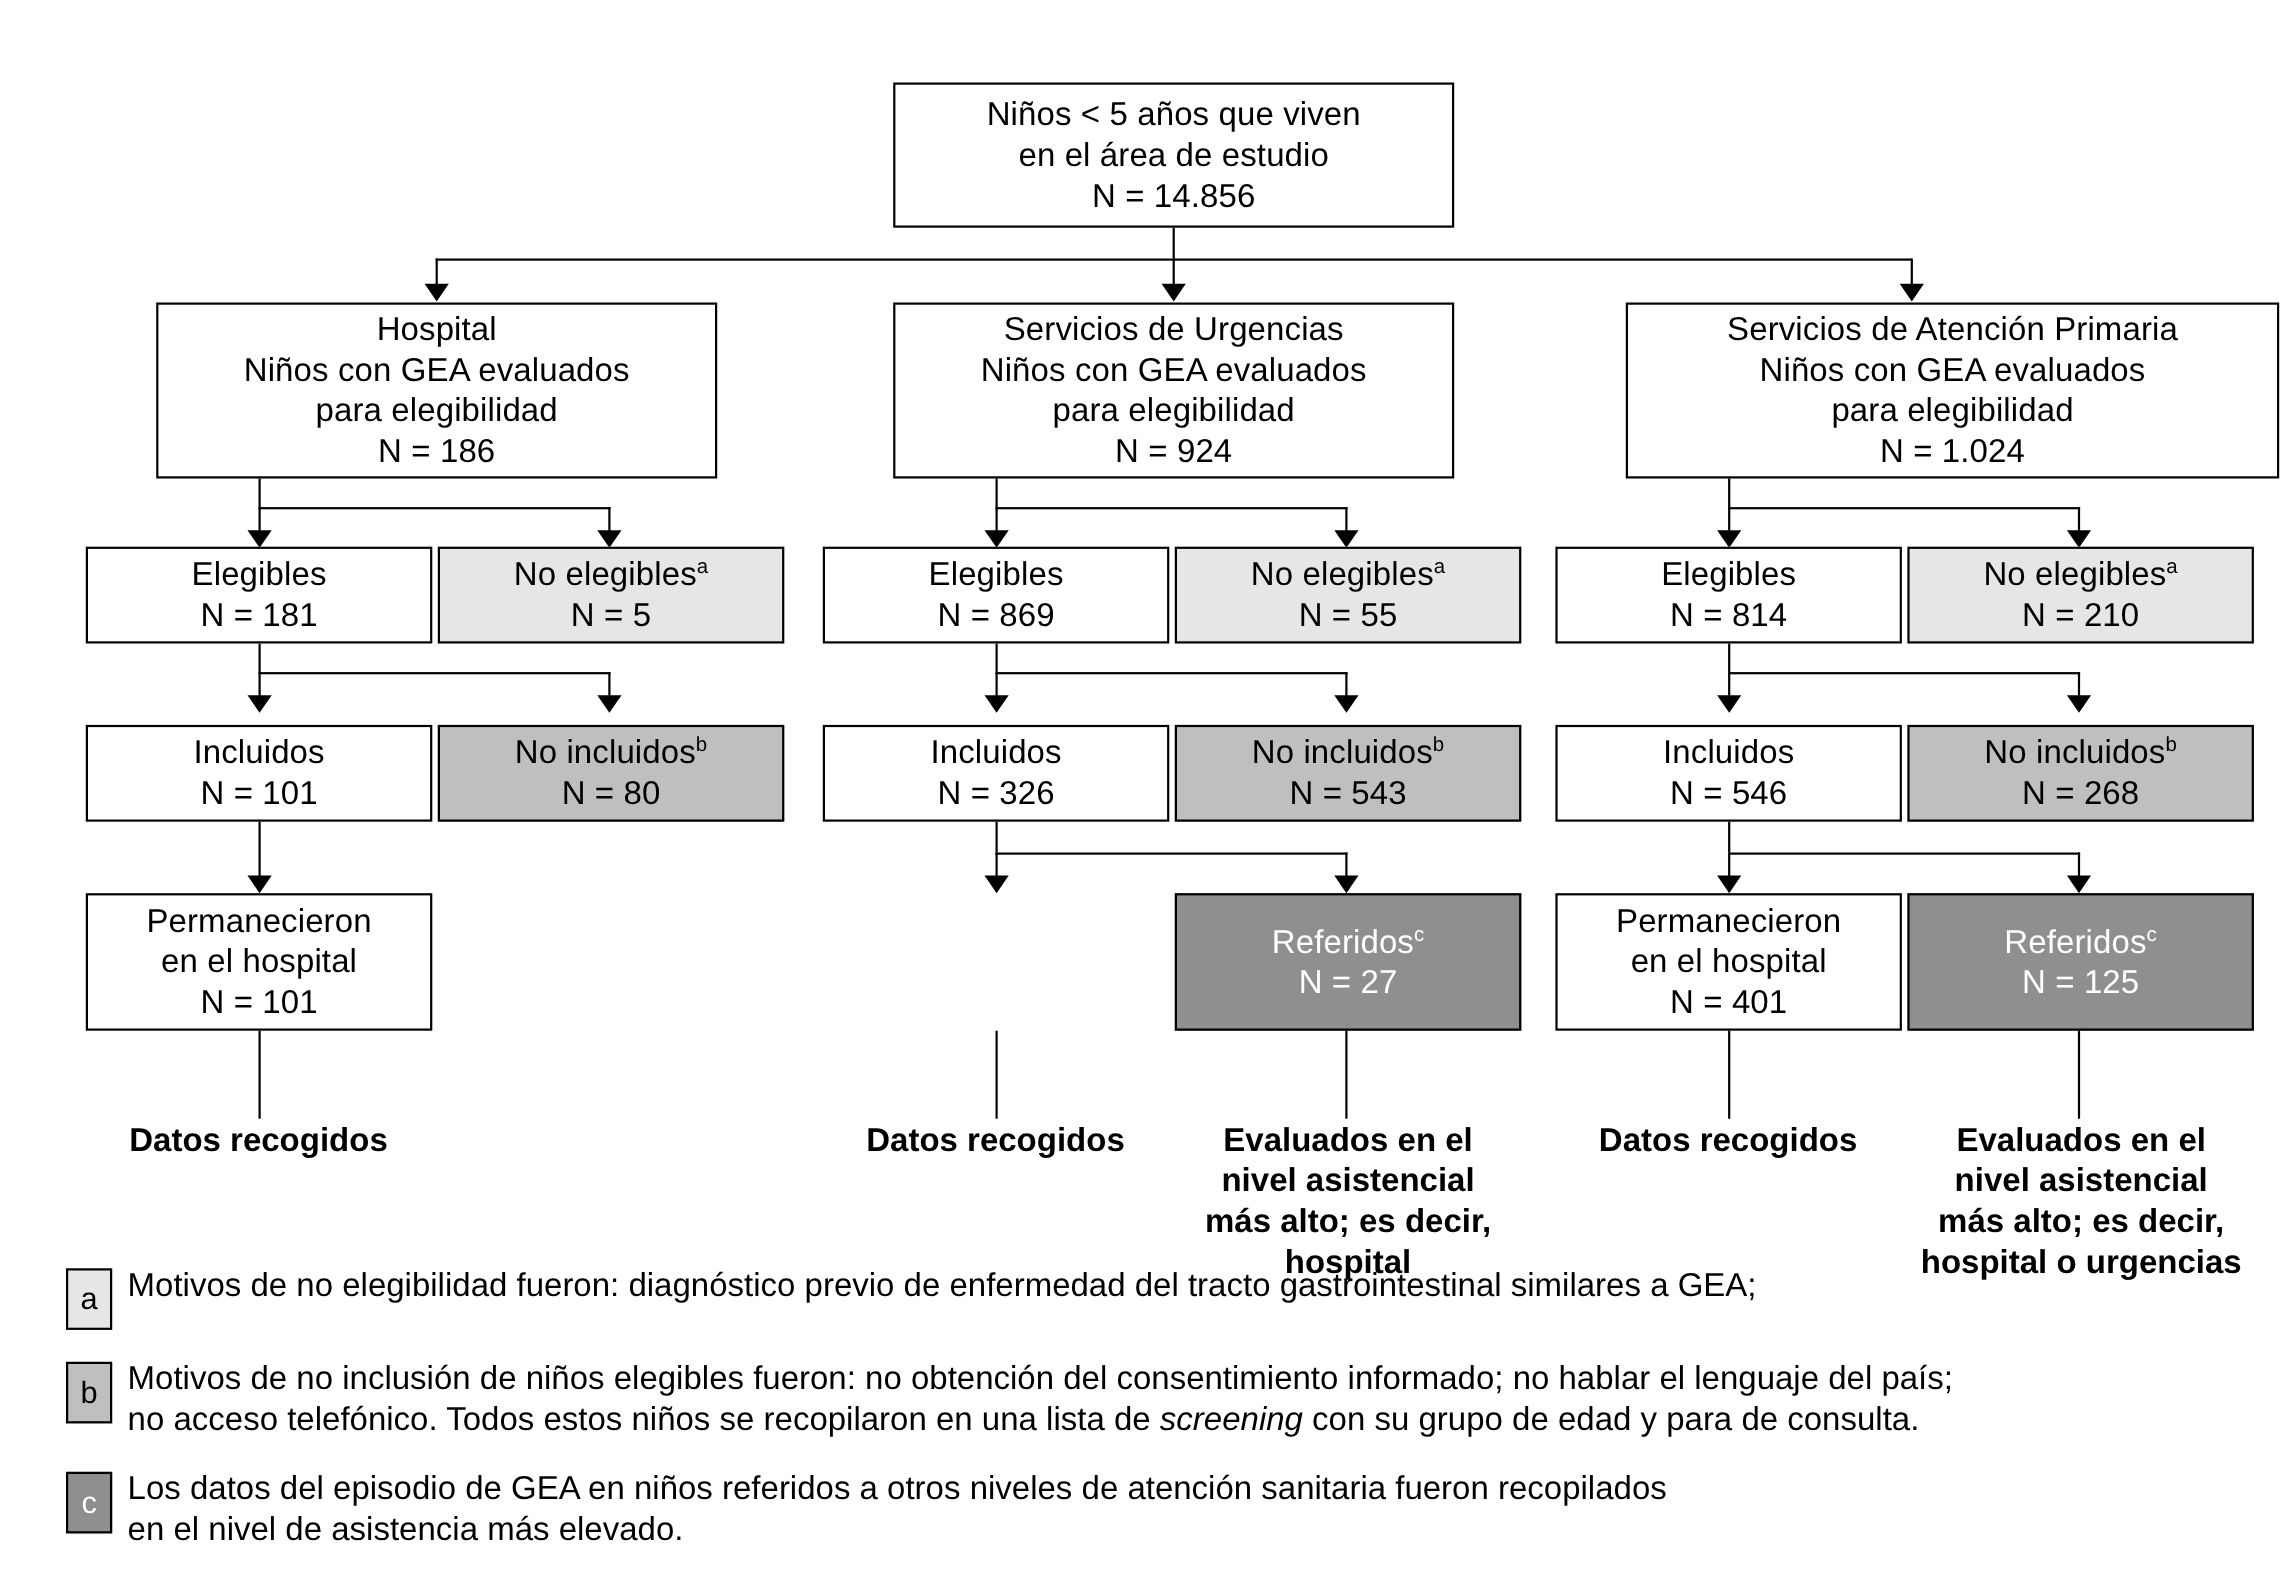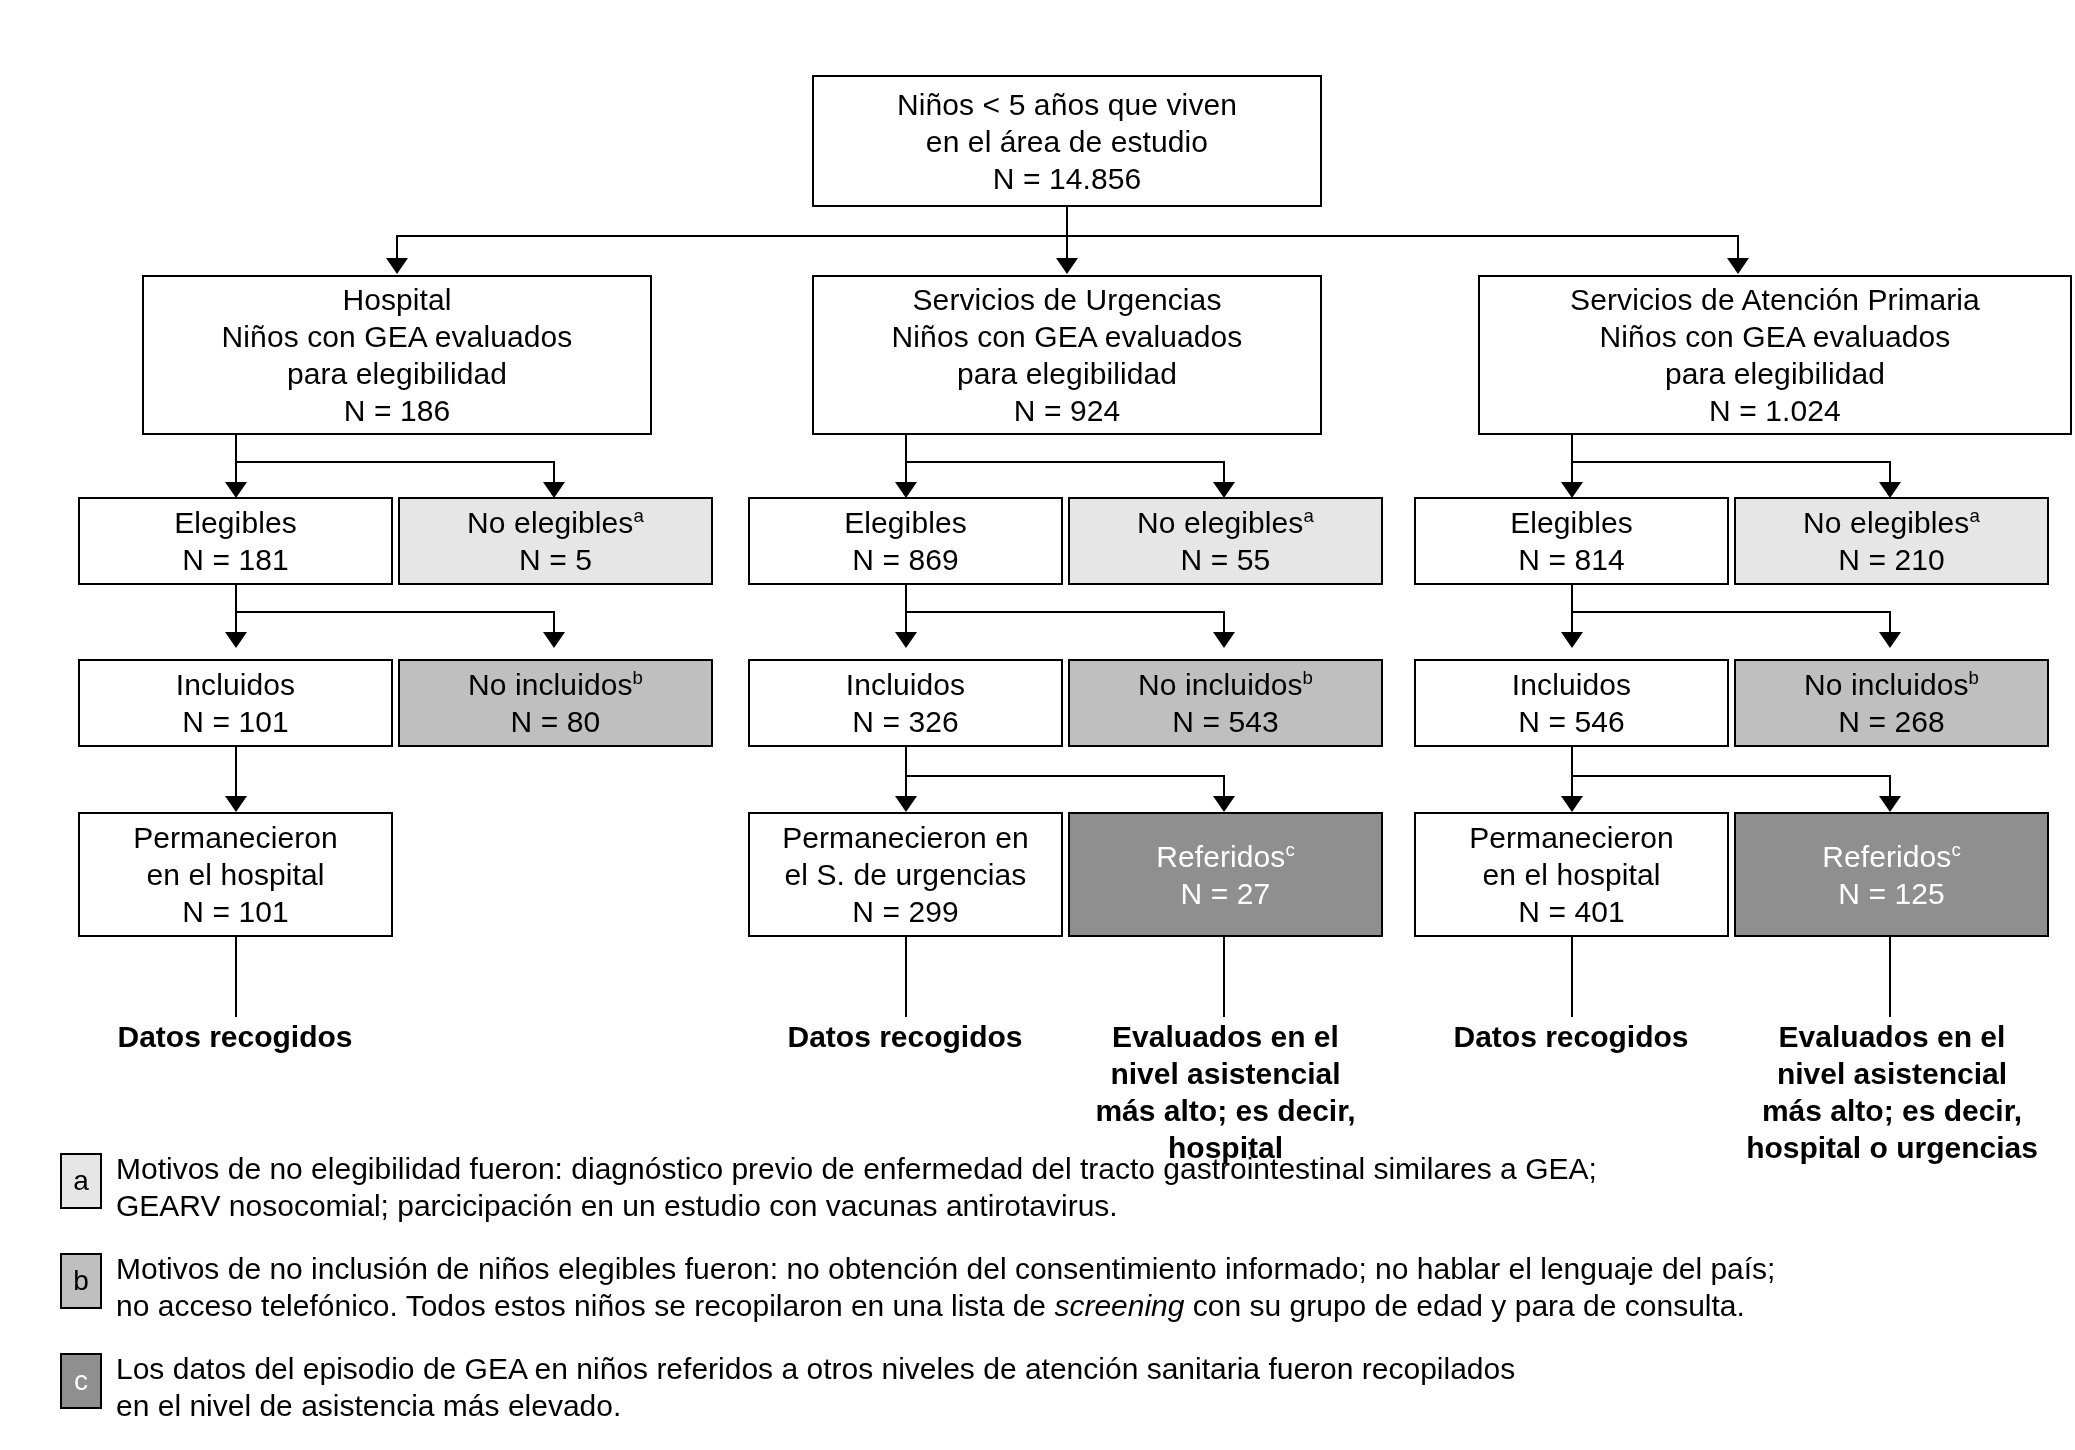--- a/index.html
+++ b/index.html
@@ -207,27 +207,20 @@
     </div>
   </div>
 
   <div class="vline" style="left:905px;top:747px;height:28px;"></div>
   <div class="hline" style="left:905px;top:775px;width:320px;"></div>
   <div class="vline" style="left:905px;top:775px;height:28px;"></div>
   <div class="arrow" style="left:895px;top:796px;"></div>
   <div class="vline" style="left:1223px;top:775px;height:28px;"></div>
   <div class="arrow" style="left:1213px;top:796px;"></div>
 
-  <div class="box" style="left:748px;top:812px;width:315px;height:125px;">
-    <div class="inner">
-      <div>Permanecieron en</div>
-      <div>el S. de urgencias</div>
-      <div>N = 299</div>
-    </div>
-  </div>
 
   <div class="box shade-dark" style="left:1068px;top:812px;width:315px;height:125px;">
     <div class="inner">
       <div><span>Referidos</span><sup>c</sup></div>
       <div>N = 27</div>
     </div>
   </div>
 
   <div class="vline" style="left:905px;top:937px;height:80px;"></div>
   <div class="lbl" style="left:745px;top:1018px;width:320px;">Datos recogidos</div>
@@ -319,21 +312,20 @@
 nivel asistencial
 más alto; es decir,
 hospital o urgencias</div>
 
   <div class="footnotes">
 
     <div class="fnrow">
       <div class="fnbadge">a</div>
       <div class="fntext">
         <div>Motivos de no elegibilidad fueron: diagnóstico previo de enfermedad del tracto gastrointestinal similares a GEA;</div>
-        <div><span>GEARV nosocomial; parcicipación en un  estudio con vacunas antirotavirus.</span></div>
       </div>
     </div>
 
     <div class="fnrow">
       <div class="fnbadge mid">b</div>
       <div class="fntext">
         <div>Motivos de no inclusión de niños elegibles fueron: no obtención del consentimiento informado; no hablar el lenguaje del país;</div>
         <div><span>no acceso telefónico. Todos estos niños se recopilaron en una lista de </span><i>screening</i><span> con su grupo de edad y para de consulta.</span></div>
       </div>
     </div>

